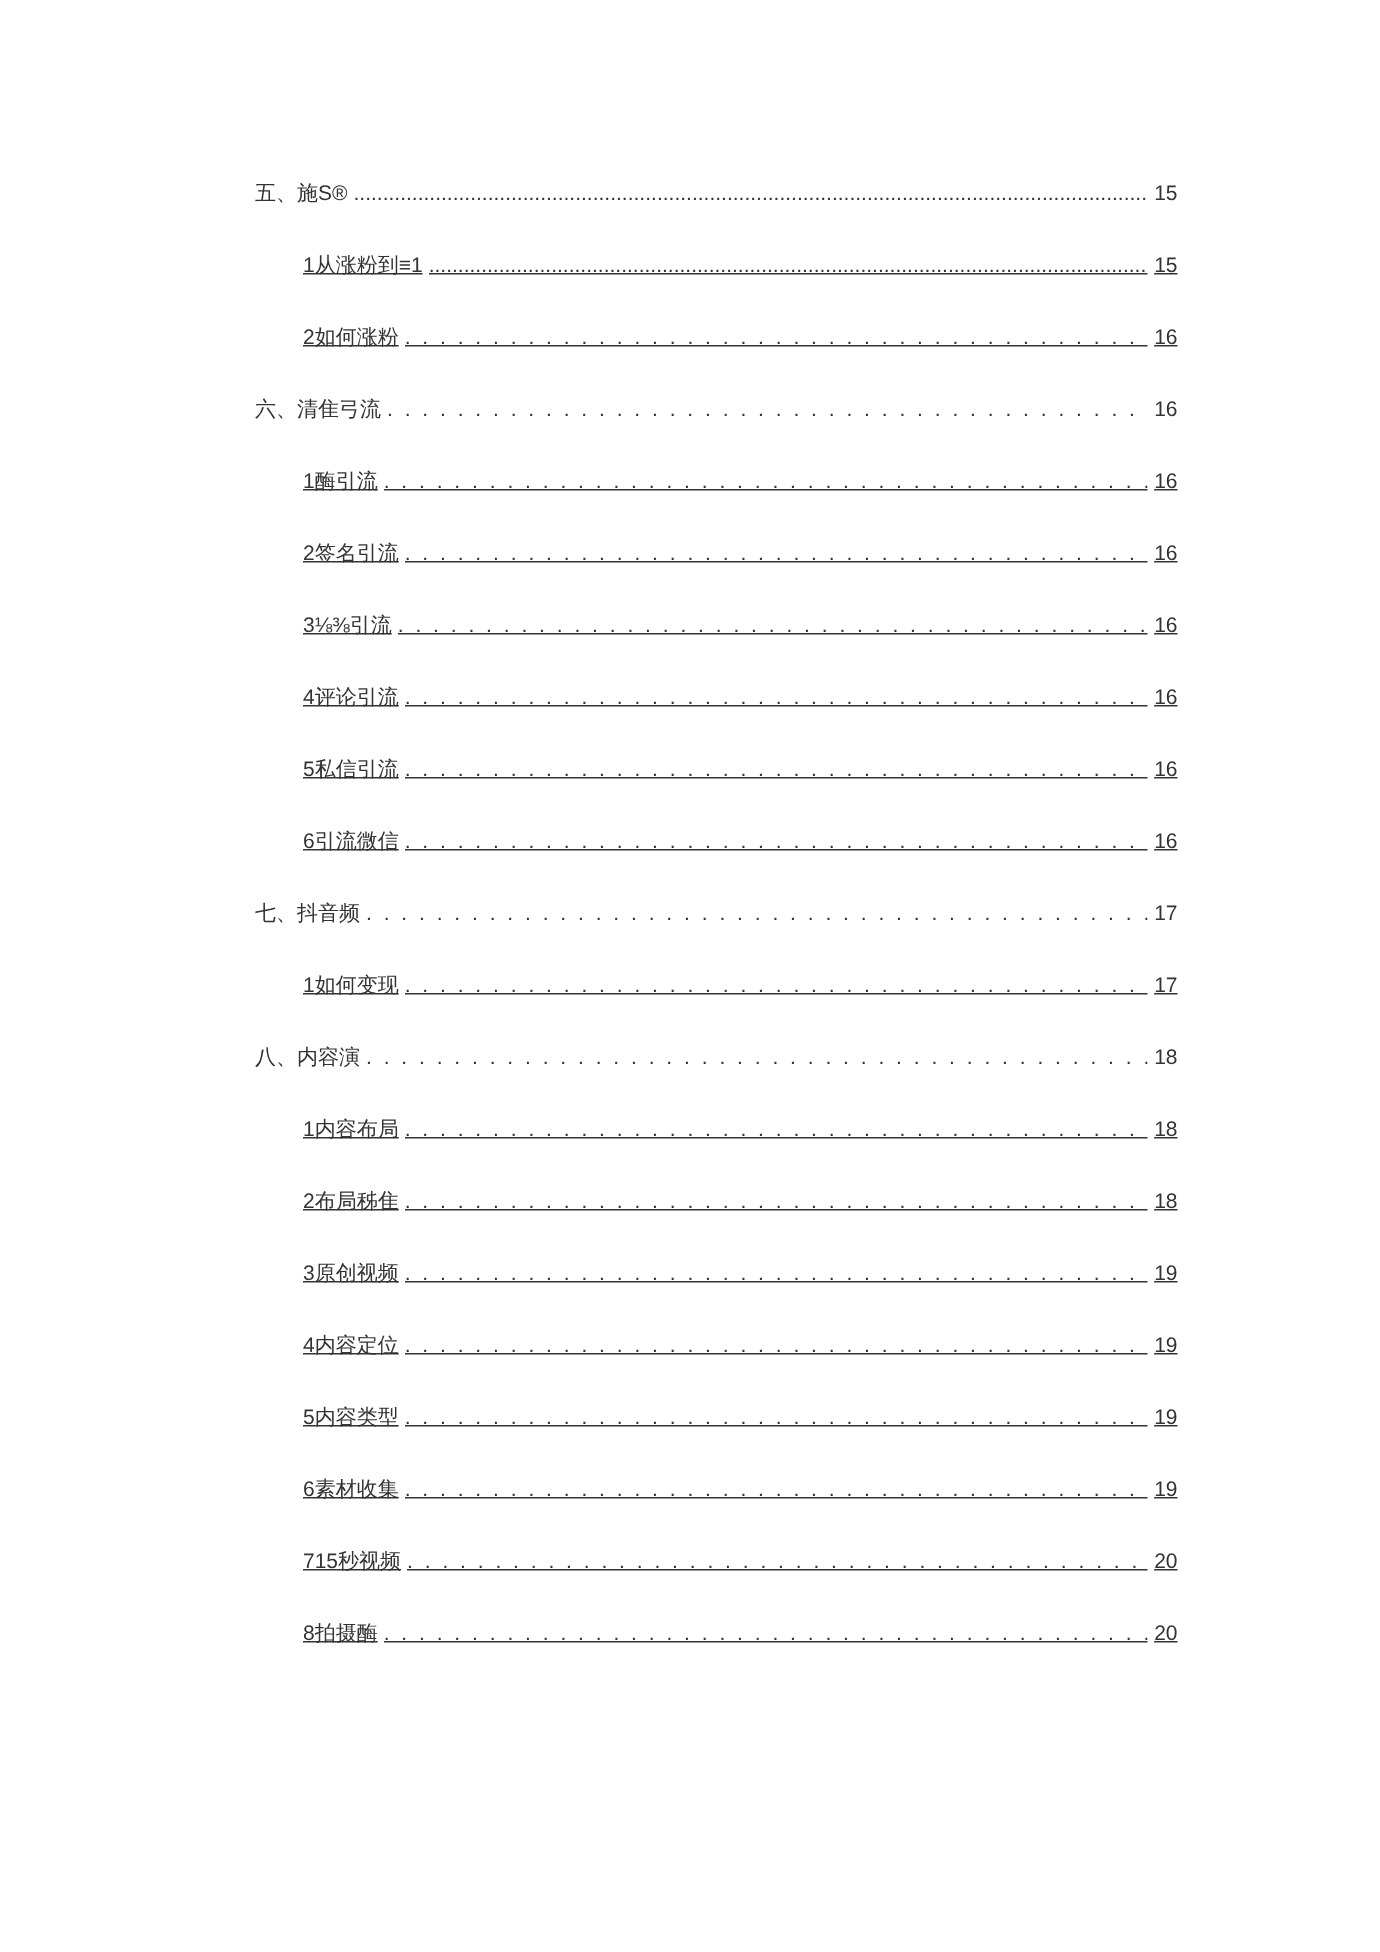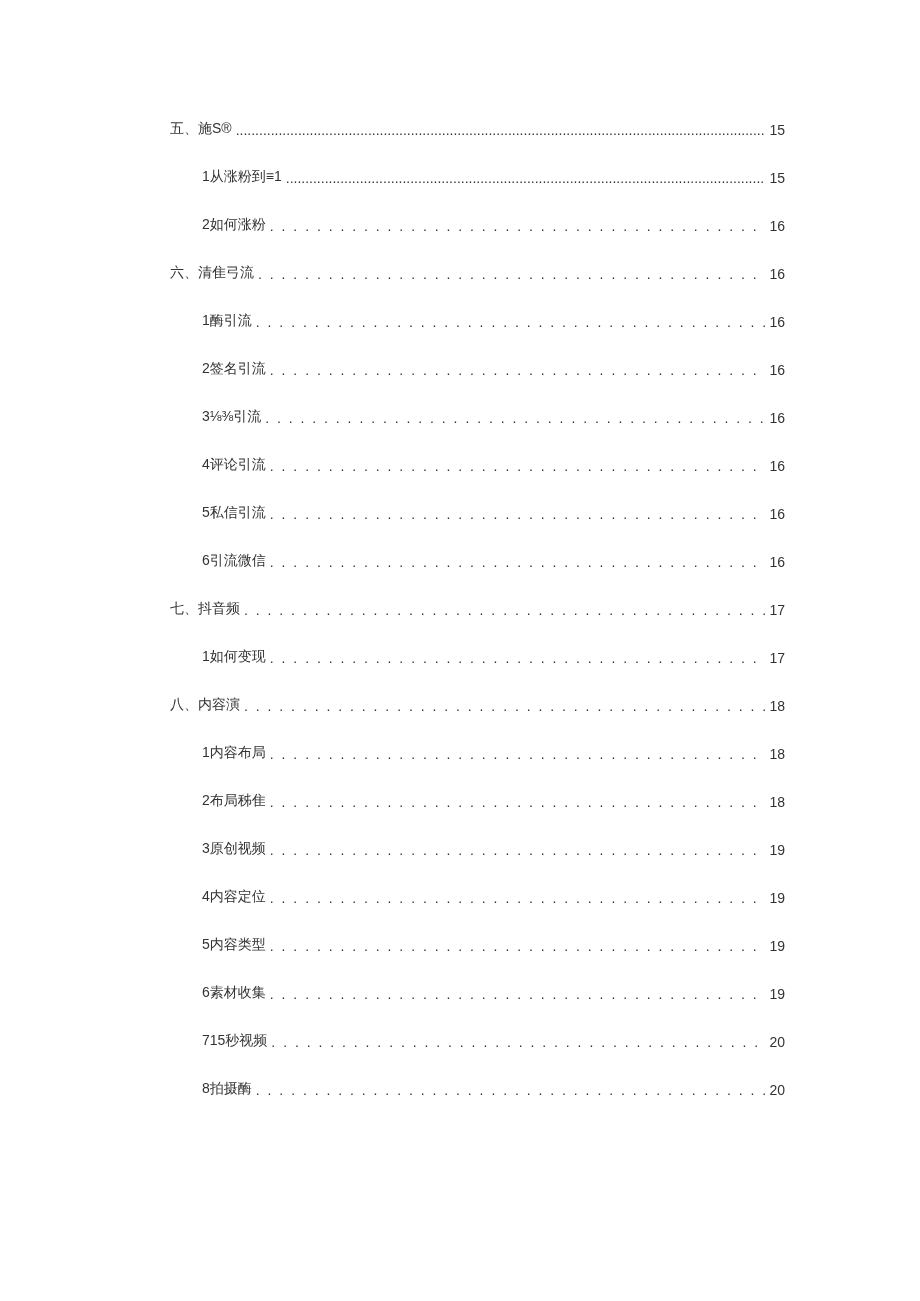--- a/index.html
+++ b/index.html
@@ -7,29 +7,30 @@
       width: 920px;
       height: 1301px;
       background: #fff;
       font-family: "SimSun", "Microsoft YaHei", sans-serif;
       font-size: 14px;
       color: #333;
       padding: 120px 135px 0 170px;
     }
     .toc-entry {
       display: flex;
-      align-items: flex-end;
+      align-items: flex-start;
       margin-bottom: 30px;
       white-space: nowrap;
     }
     .toc-entry.level-1 {
       
     }
     .toc-entry.level-2 {
       padding-left: 32px;
+      text-decoration: underline;
     }
     .toc-label {
       flex: 0 0 auto;
     }
     .toc-leader {
       flex: 1 1 auto;
       overflow: hidden;
       margin: 0 4px;
       letter-spacing: 2px;
     }

